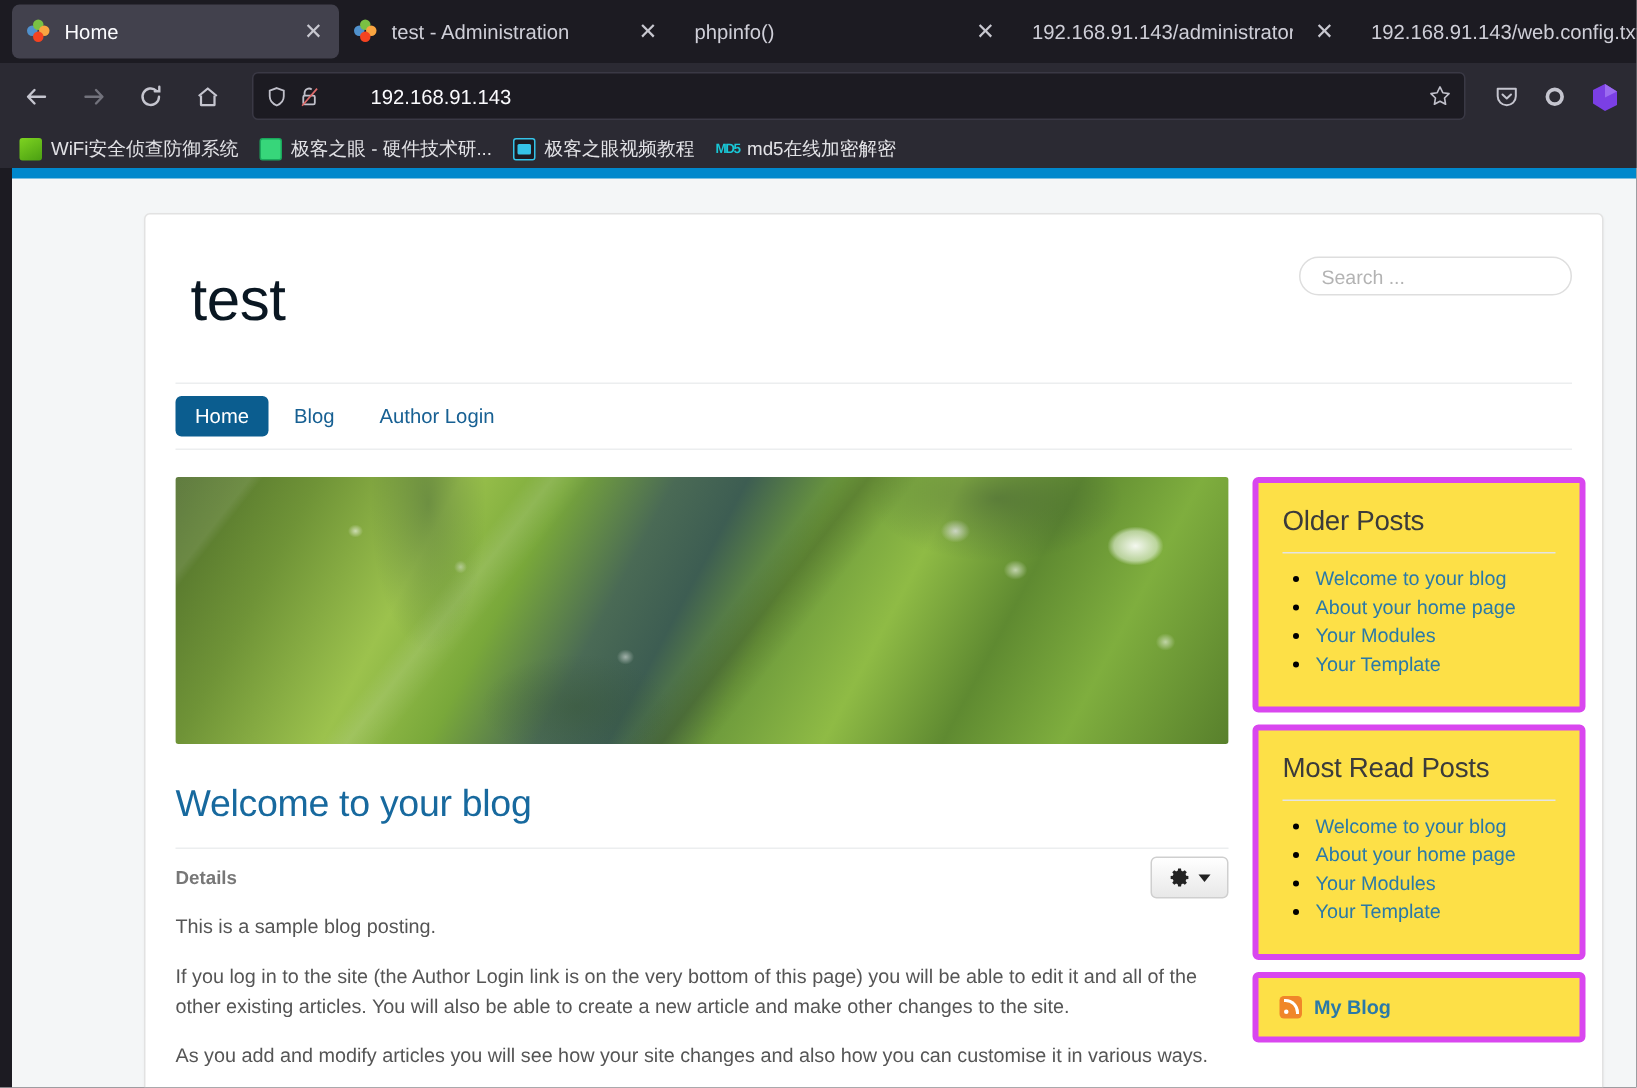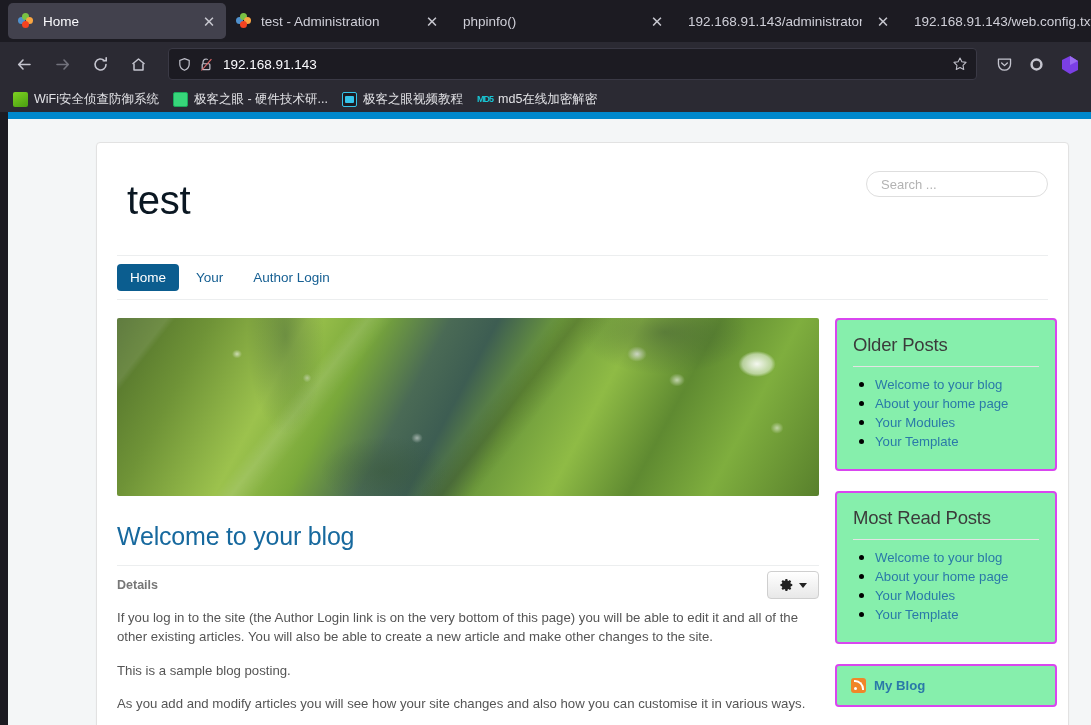--- a/index.html
+++ b/index.html
@@ -81,21 +81,21 @@
   }
   .navbtn.disabled { color: #72727c; }
   .urlbar {
     flex: 1 1 auto; height: 32px; margin: 0 10px 0 8px;
     background: #1c1b22; border: 1px solid #3a3945; border-radius: 4px;
     display: flex; align-items: center; padding: 0 8px;
     color: #fbfbfe; font-size: 13.5px;
   }
   .urlbar .shield { margin-right: 7px; color: #c0c0ca; display: flex; }
   .urlbar .lock-broken { margin-right: 9px; color: #c0c0ca; display: flex; }
-  .urlbar .url { flex: 1 1 auto; white-space: nowrap; overflow: hidden; }
+  .urlbar .url { flex: 1 1 auto; white-space: nowrap; overflow: hidden; margin-left: 24px; }
   .urlbar .star { color: #c0c0ca; display: flex; }
   .toolicon {
     width: 30px; height: 30px; flex: none;
     display: flex; align-items: center; justify-content: center;
     color: #c5c5cf; margin-left: 2px;
   }
 
   
   .bookmarks {
     height: 26px; flex: none; display: flex; align-items: center;
@@ -202,22 +202,22 @@
     display: flex; align-items: center; justify-content: center; gap: 5px;
     position: absolute; right: 0; top: 5px;
   }
   .caret { width: 0; height: 0; border-left: 4px solid transparent; border-right: 4px solid transparent; border-top: 5px solid #222; }
 
   .art-body { padding-top: 16px; }
   .art-body p { margin: 0 0 14px 0; font-size: 13.2px; line-height: 1.47; color: #555; }
 
   
   .module {
-    background: #86efac; border: 2px solid #d946ef; border-radius: 4px;
-    padding: 14px 16px 18px 16px; margin-bottom: 20px;
+    background: #fde047; border: 4px solid #d946ef; border-radius: 4px;
+    padding: 14px 16px 18px 16px; margin-bottom: 8px;
   }
   .module-title {
     font-size: 18.5px; color: #3b3b3b; font-weight: normal; margin: 0 0 0 0;
     padding-bottom: 10px; border-bottom: 1px solid #e4e4e4; letter-spacing: -.2px;
   }
   .module ul { margin: 8px 0 0 0; padding-left: 22px; }
   .module li { margin: 1px 0; }
   .module li a { font-size: 13.2px; color: #2a79a8; text-decoration: none; }
   .module.feed { padding: 12px 14px; font-weight: bold; }
   .feed-row { display: flex; align-items: center; gap: 8px; }
@@ -377,21 +377,21 @@
         <div class="site-header">
           <h1 class="brand">test</h1>
           <div class="search-wrap">
             <input class="search-input" type="text" placeholder="Search ..." style="">
           </div>
         </div>
 
         <div class="navline"></div>
         <nav class="mainnav">
           <a class="active" href="#">Home</a>
-          <a href="#">Your</a>
+          <a href="#">Blog</a>
           <a href="#">Author Login</a>
         </nav>
         <div class="navline-bot"></div>
 
         <div class="row">
 
           <div class="col-main">
             <div class="hero"></div>
 
             <h2 class="art-title">Welcome to your blog</h2>
@@ -404,22 +404,22 @@
               <div class="gearbtn">
                 <svg width="14" height="14" viewBox="0 0 16 16" fill="#222">
                   <path d="M8 5.2a2.8 2.8 0 1 0 0 5.6 2.8 2.8 0 0 0 0-5.6zm0 4.1a1.3 1.3 0 1 1 0-2.6 1.3 1.3 0 0 1 0 2.6z"></path>
                   <path d="M14 9.1V6.9l-1.7-.3a4.6 4.6 0 0 0-.5-1.2l1-1.4-1.6-1.6-1.4 1a4.6 4.6 0 0 0-1.2-.5L8.4 1.2H6.2L5.9 2.9c-.4.1-.8.3-1.2.5l-1.4-1-1.6 1.6 1 1.4c-.2.4-.4.8-.5 1.2L.5 6.9v2.2l1.7.3c.1.4.3.8.5 1.2l-1 1.4 1.6 1.6 1.4-1c.4.2.8.4 1.2.5l.3 1.7h2.2l.3-1.7c.4-.1.8-.3 1.2-.5l1.4 1 1.6-1.6-1-1.4c.2-.4.4-.8.5-1.2L14 9.1z"></path>
                 </svg>
                 <span class="caret"></span>
               </div>
             </div>
 
             <div class="art-body">
+              <p>This is a sample blog posting.</p>
               <p>If you log in to the site (the Author Login link is on the very bottom of this page) you will be able to edit it and all of the other existing articles. You will also be able to create a new article and make other changes to the site.</p>
-              <p>This is a sample blog posting.</p>
               <p>As you add and modify articles you will see how your site changes and also how you can customise it in various ways.</p>
 
             </div>
           </div>
 
           <aside class="col-side">
 
             <div class="module">
               <h3 class="module-title">Older Posts</h3>
               <ul>

